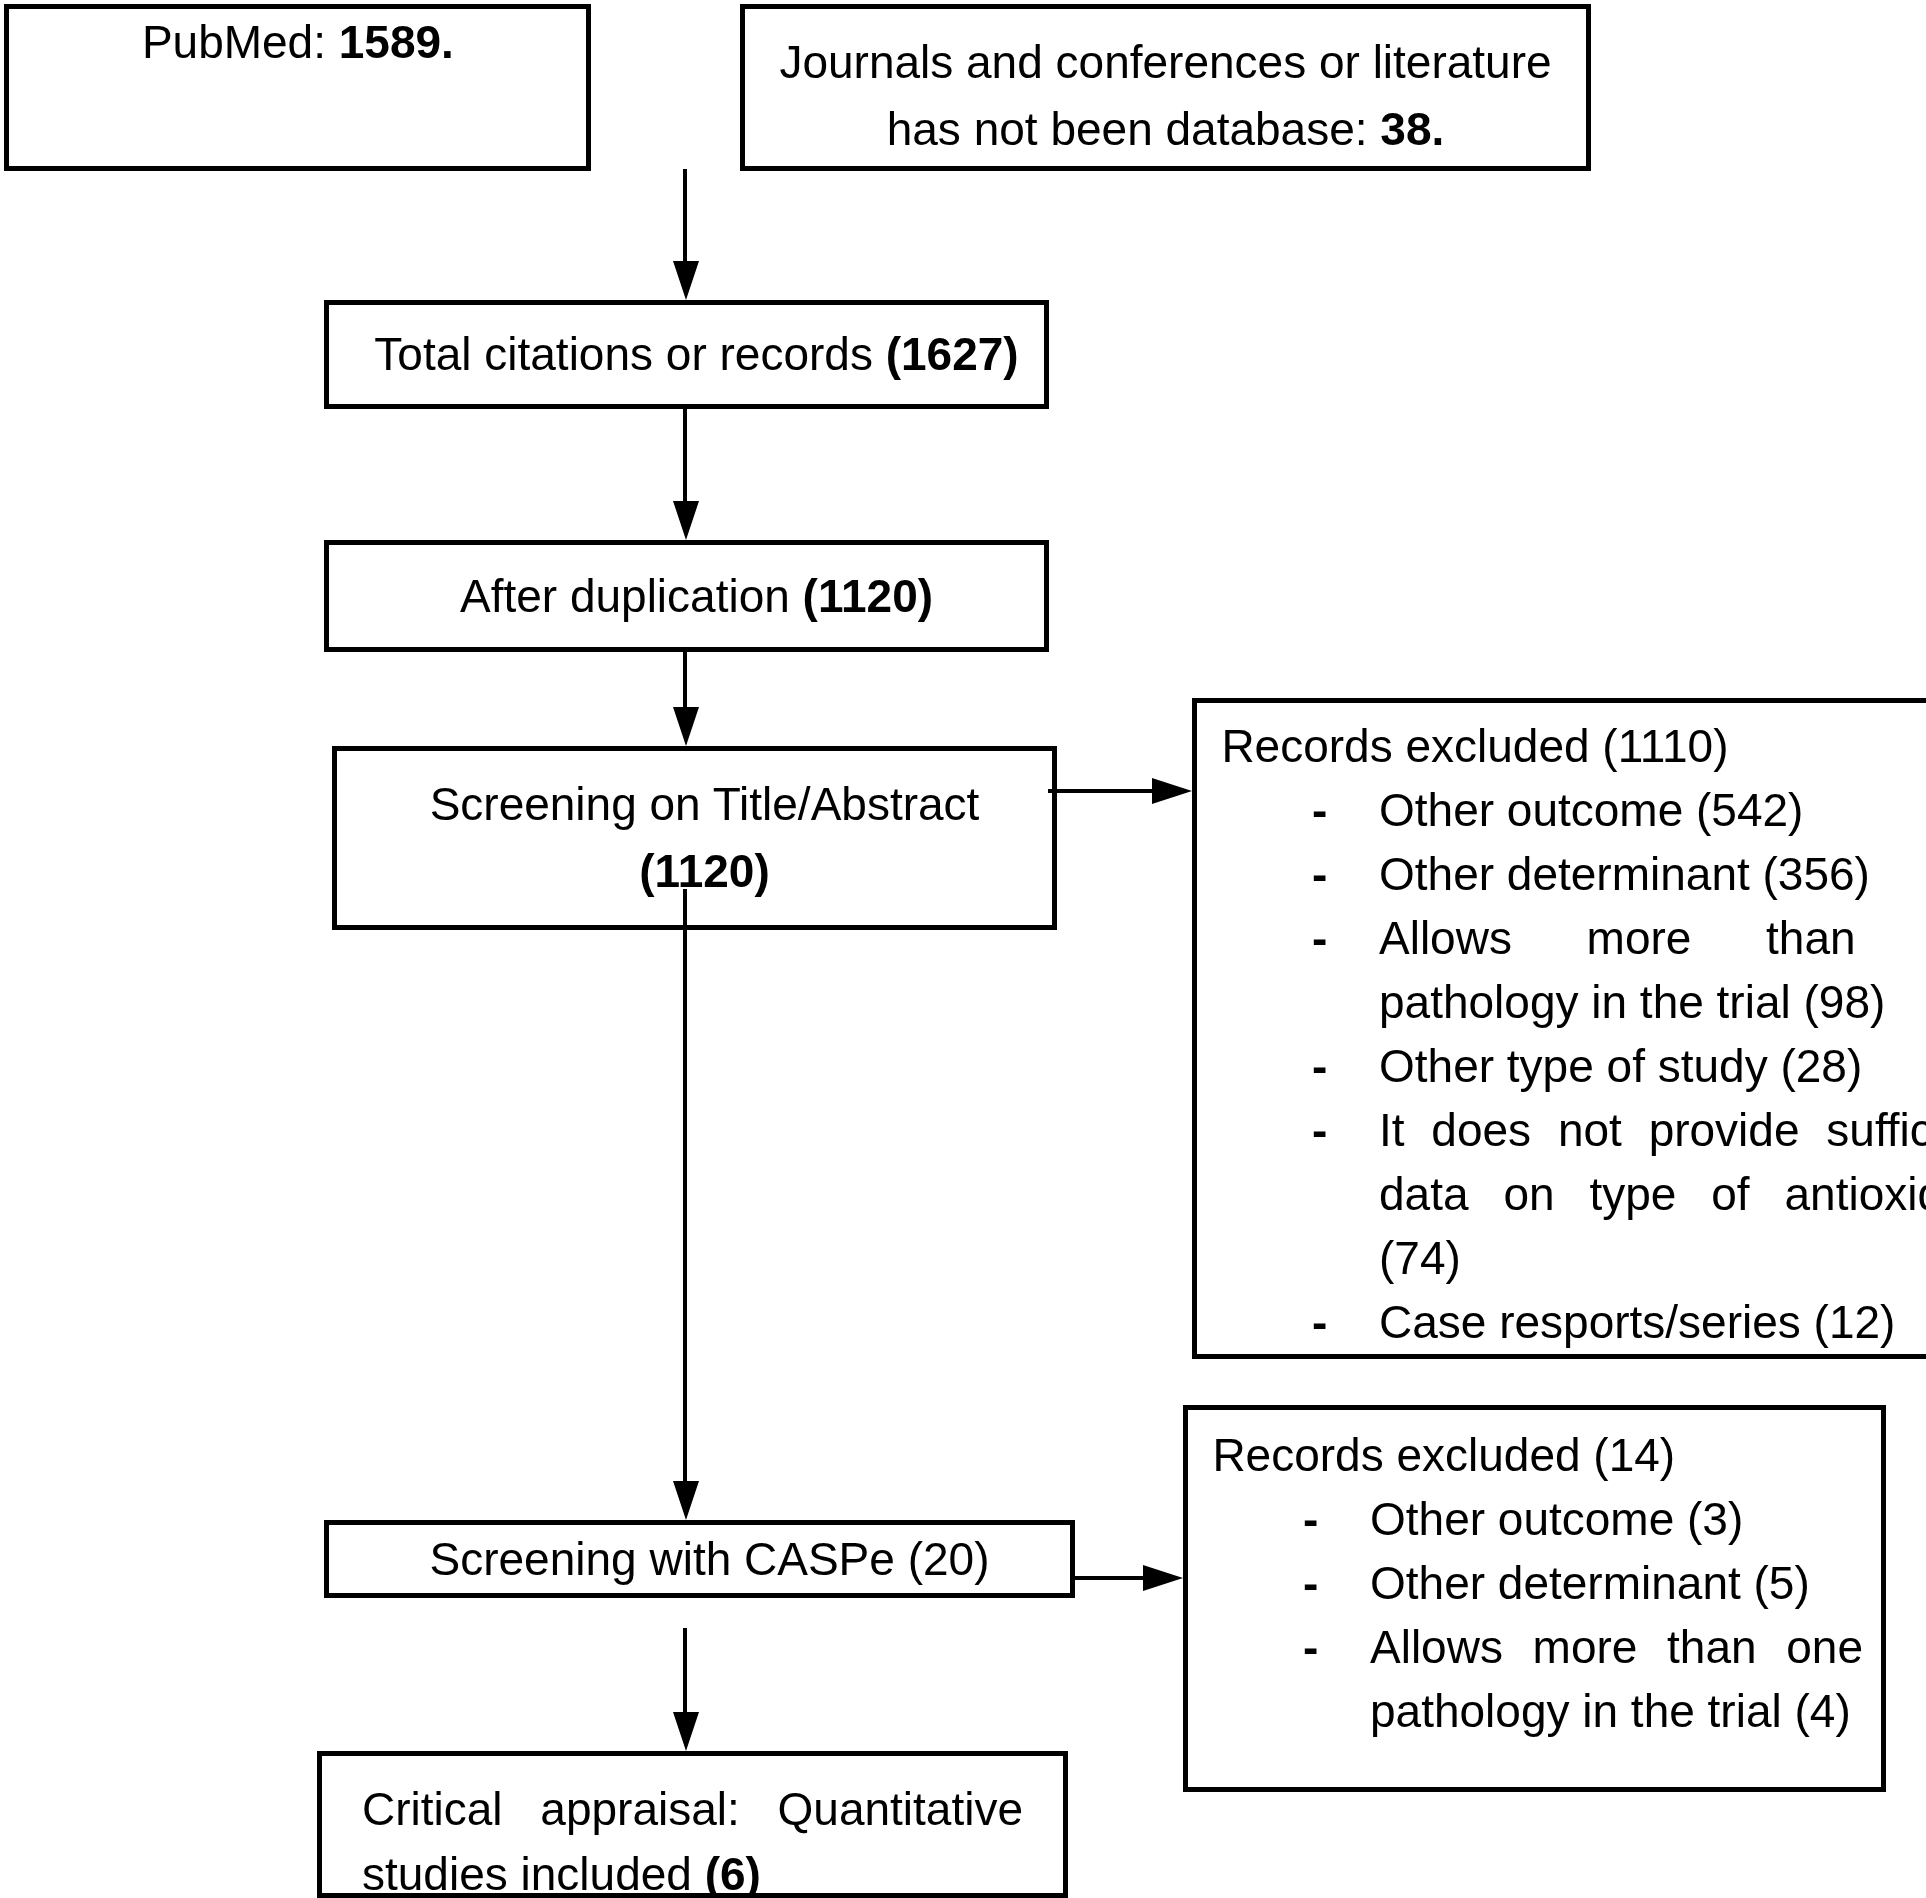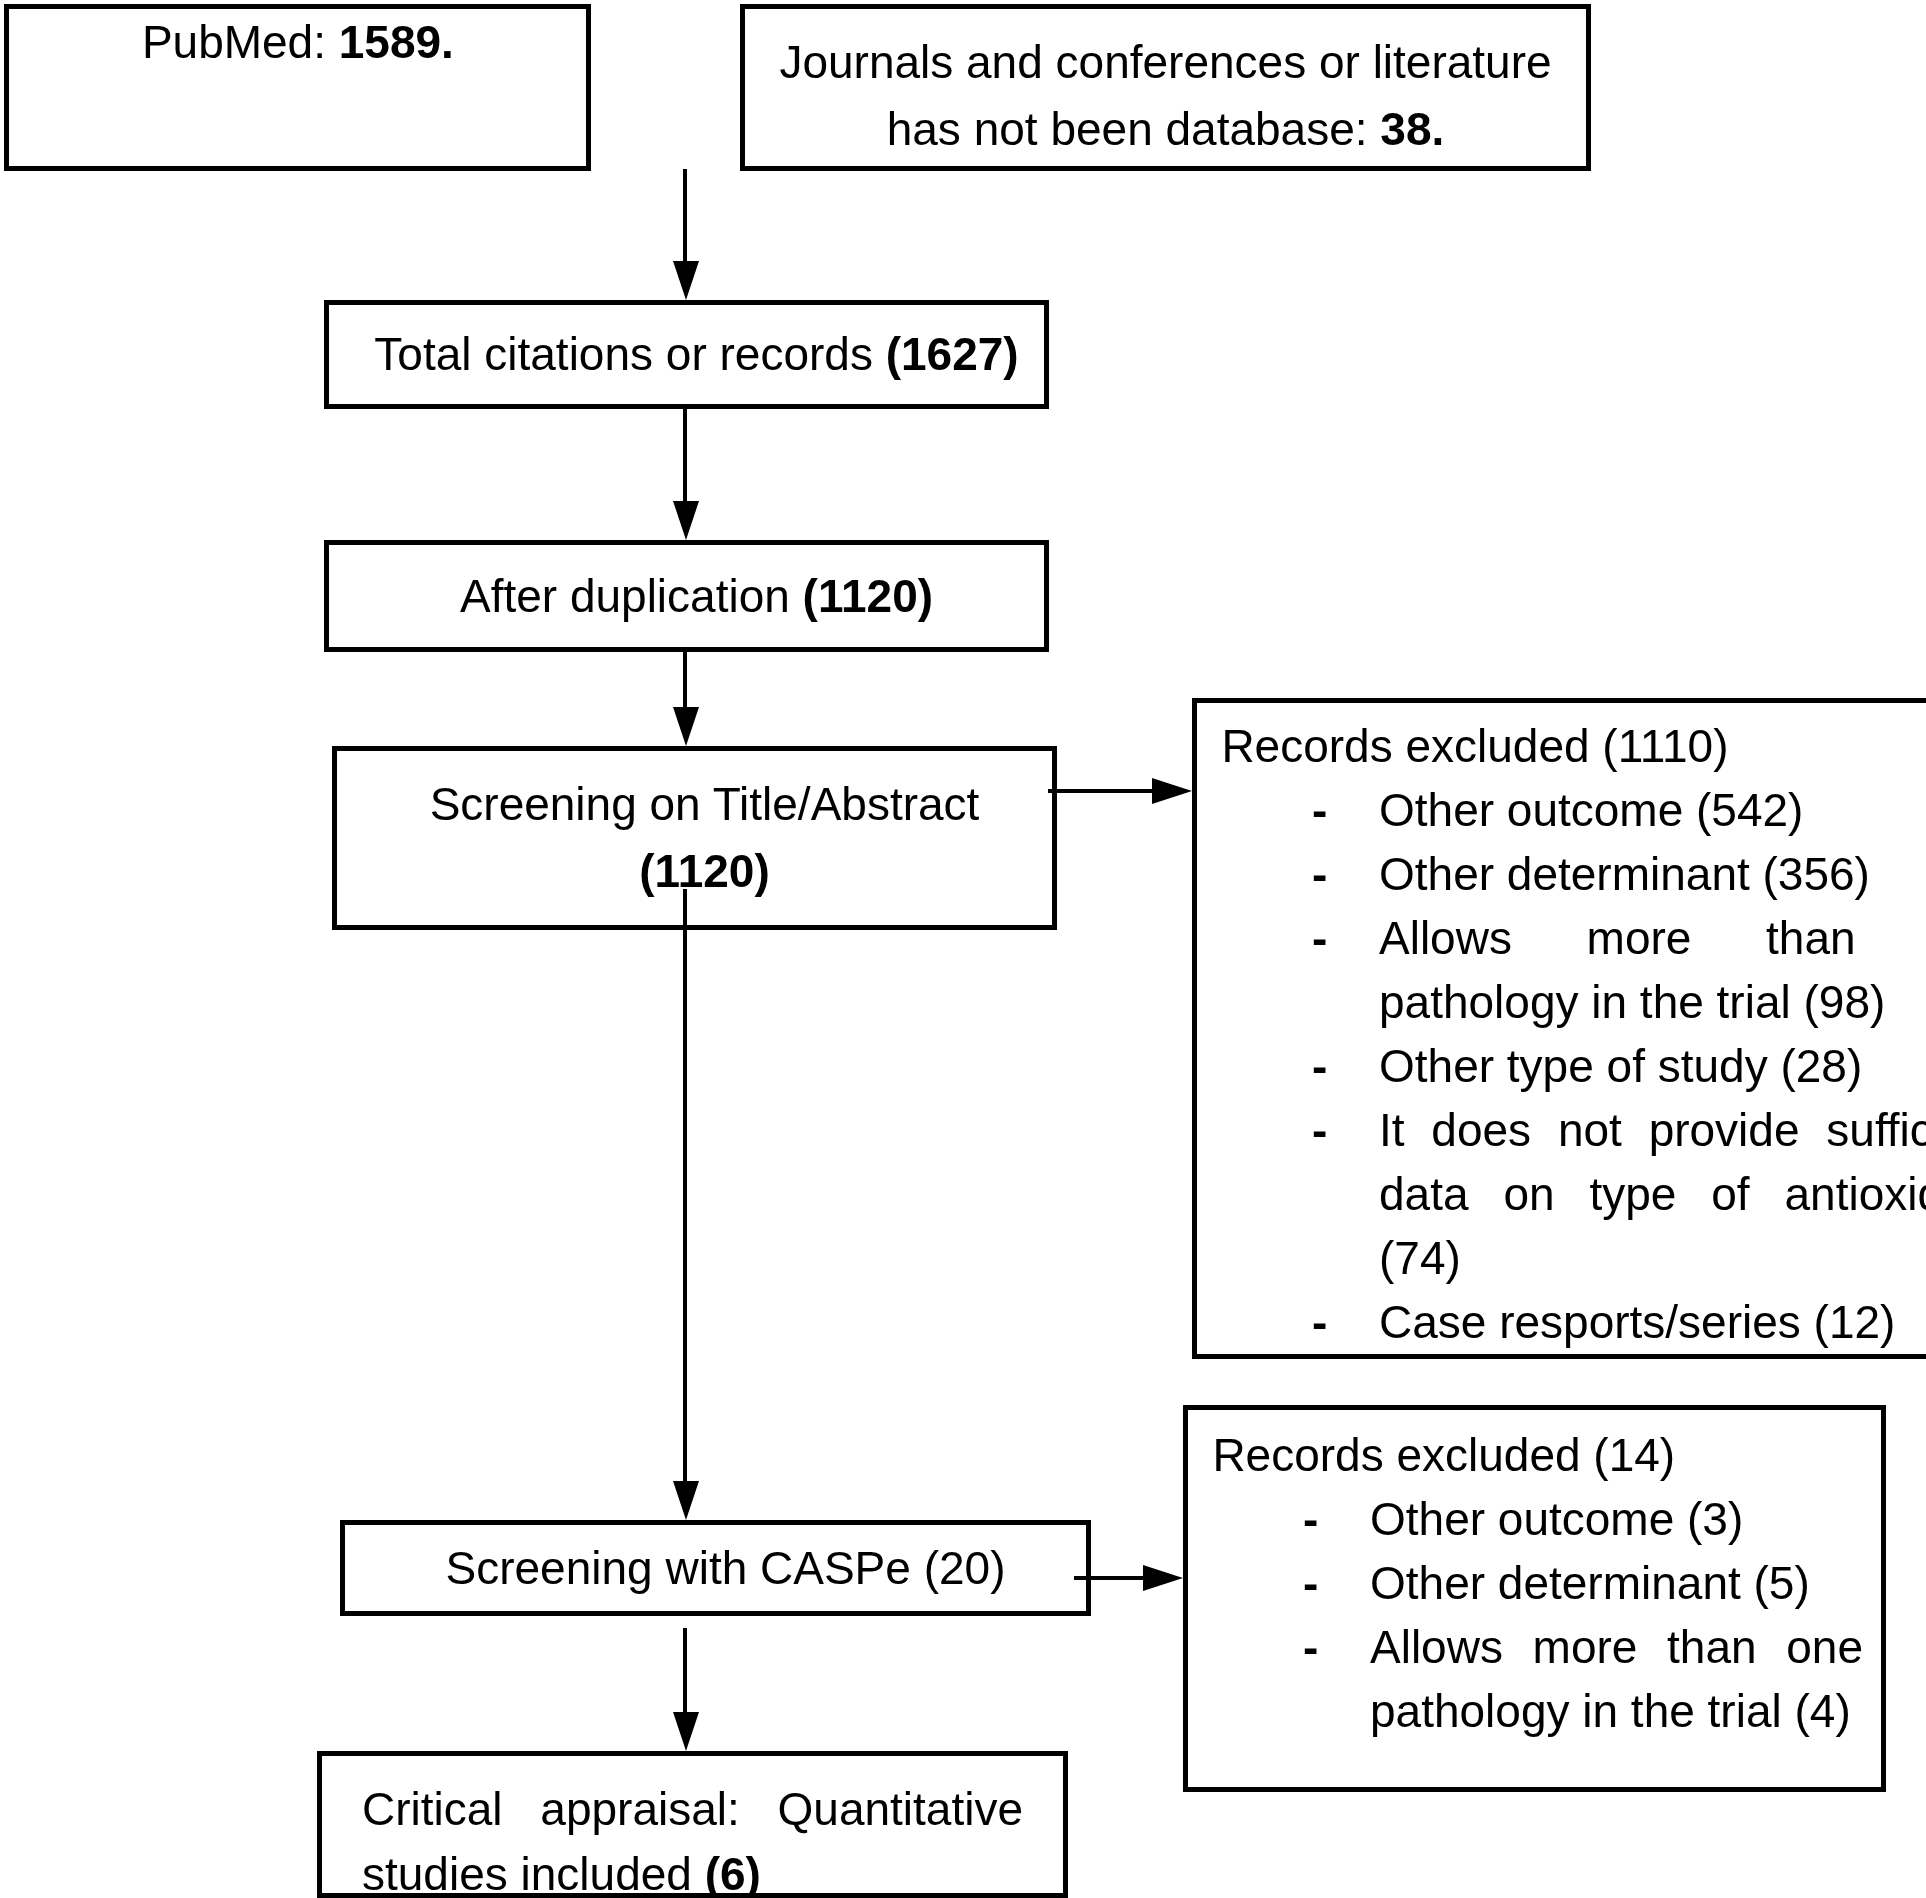--- a/index.html
+++ b/index.html
@@ -49,21 +49,21 @@
     border-bottom:13px solid transparent;
     border-left:40px solid #000;
   }
   
   #boxA{left:4.4px;top:4.4px;width:587px;height:167px;}
   #boxB{left:740px;top:4.4px;width:851px;height:167px;padding-top:20px;}
   #boxC{left:324px;top:300px;width:725px;height:109px;}
   #boxD{left:324px;top:540px;width:725px;height:112px;}
   #boxE{left:324px;top:746px;width:725px;height:184px;margin-left:8px;}
   #boxF{left:1192px;top:698px;width:838px;height:661px;padding-top:10.7px;}
-  #boxG{left:340px;top:1520px;width:751px;height:96px;}
+  #boxG{left:324px;top:1520px;width:751px;height:78px;}
   #boxH{left:1183px;top:1405px;width:703px;height:387px;padding-top:13.3px;}
   #boxI{left:317px;top:1751px;width:751px;height:147px;padding:21.3px 40px 0 40px;text-align:justify;line-height:65px;}
   
   .excl{line-height:64px;}
   .excl .ex-title{margin-left:24.4px;}
   .excl .item{
     position:relative;
     margin-left:182px;
     margin-right:18px;
     text-align:justify;

